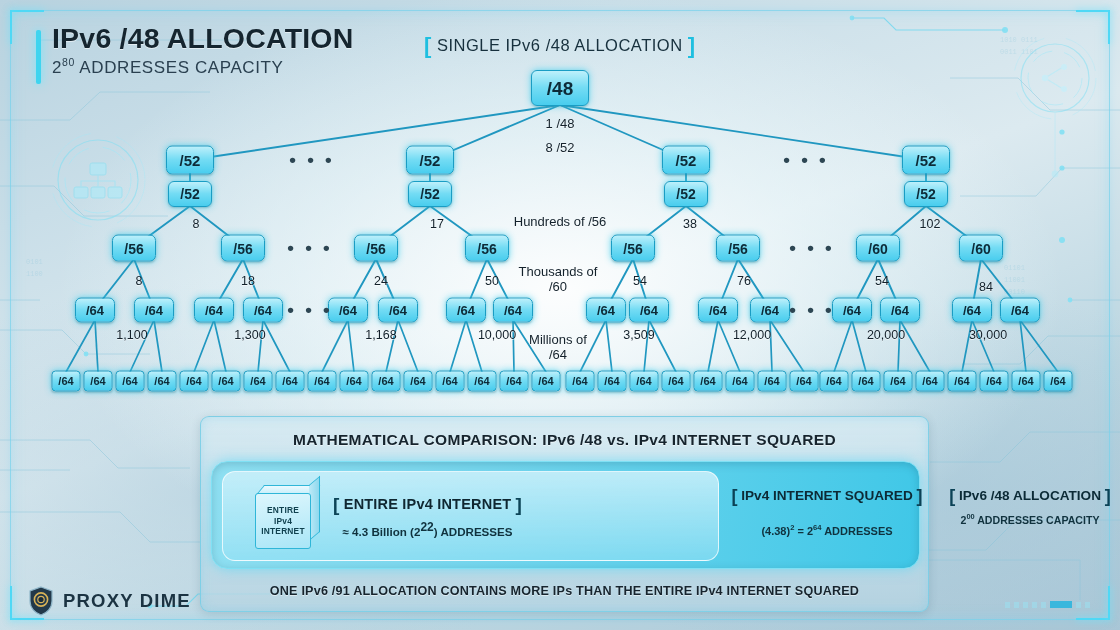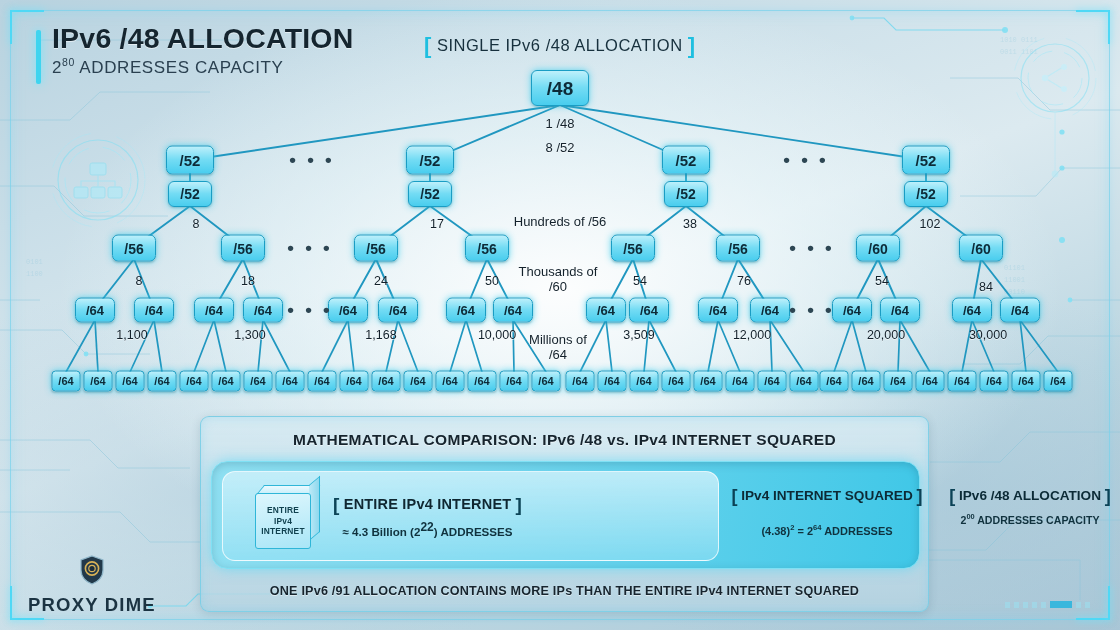--- a/index.html
+++ b/index.html
@@ -132,21 +132,21 @@
   #cmp-right .r-head .brk{font-size:18px;vertical-align:-2px;color:#0b4256;}
   #cmp-right .r-sub{font-size:10.6px;font-weight:600;color:#10323e;margin-top:5px;white-space:nowrap;}
   #cmp-right .r-sub sup{font-size:7.4px;}
   .panel-foot{
     position:absolute;left:0;right:0;bottom:13px;text-align:center;
     font-size:12.6px;font-weight:600;letter-spacing:.2px;color:#16242e;
     text-shadow:0 1px 0 rgba(255,255,255,.5);
   }
 
   
-  #logo{position:absolute;left:28px;bottom:14px;display:flex;align-items:center;gap:9px;flex-direction:column;}
+  #logo{position:absolute;left:28px;bottom:14px;display:flex;align-items:center;gap:9px;}
   #logo .mark{width:26px;height:30px;position:relative;}
   #logo .txt{font-size:18.5px;font-weight:700;letter-spacing:1.2px;color:#1b3342;}
   
   .pips{position:absolute;right:30px;bottom:22px;display:flex;gap:4px;align-items:center;}
   .pips i{display:block;width:5px;height:6px;background:#9fd9ea;opacity:.75;}
   .pips i.wide{width:22px;height:7px;background:#33b6dd;opacity:.95;}
 </style>
 </head>
 <body>
 

